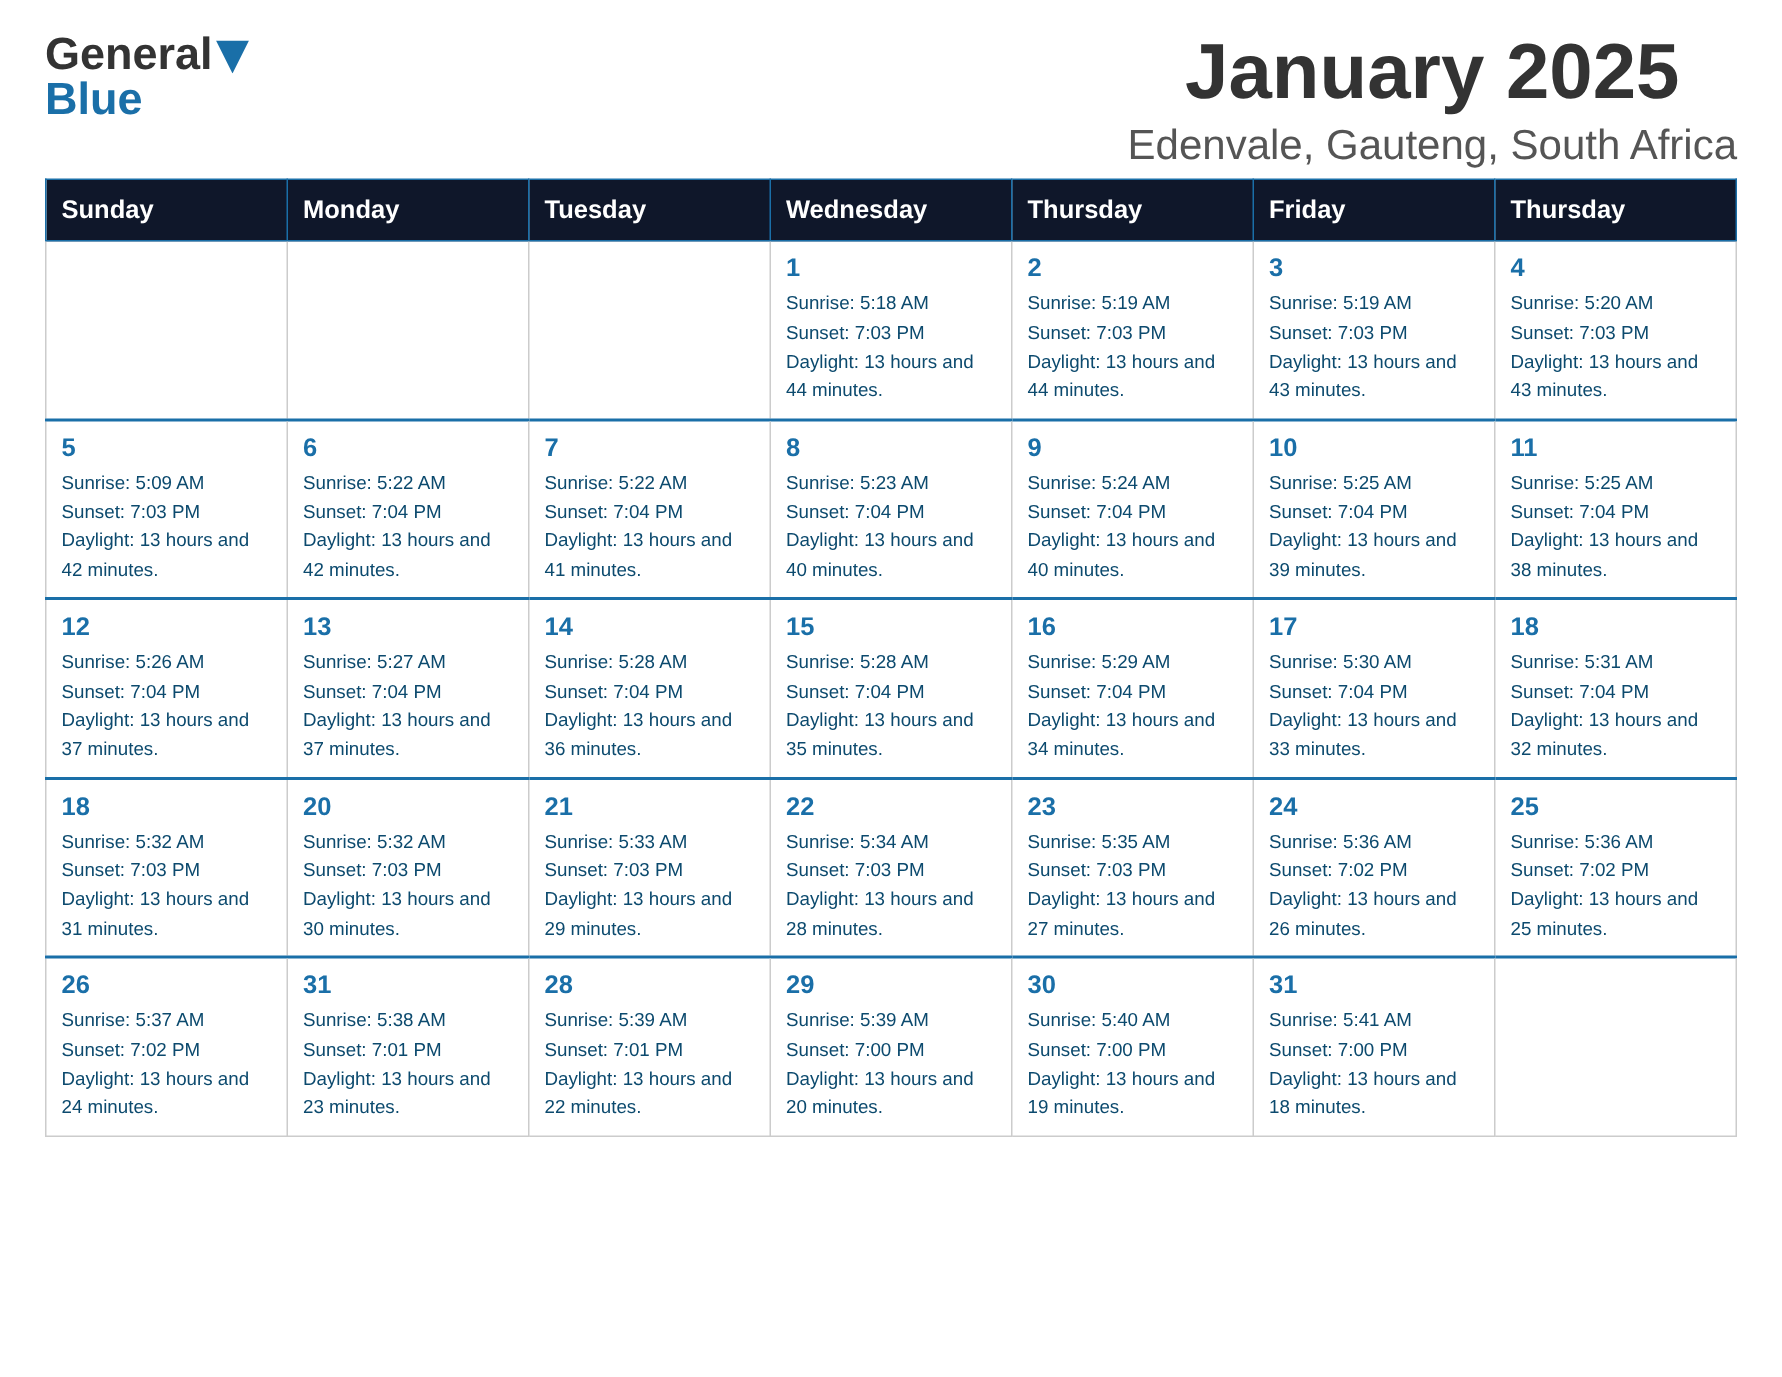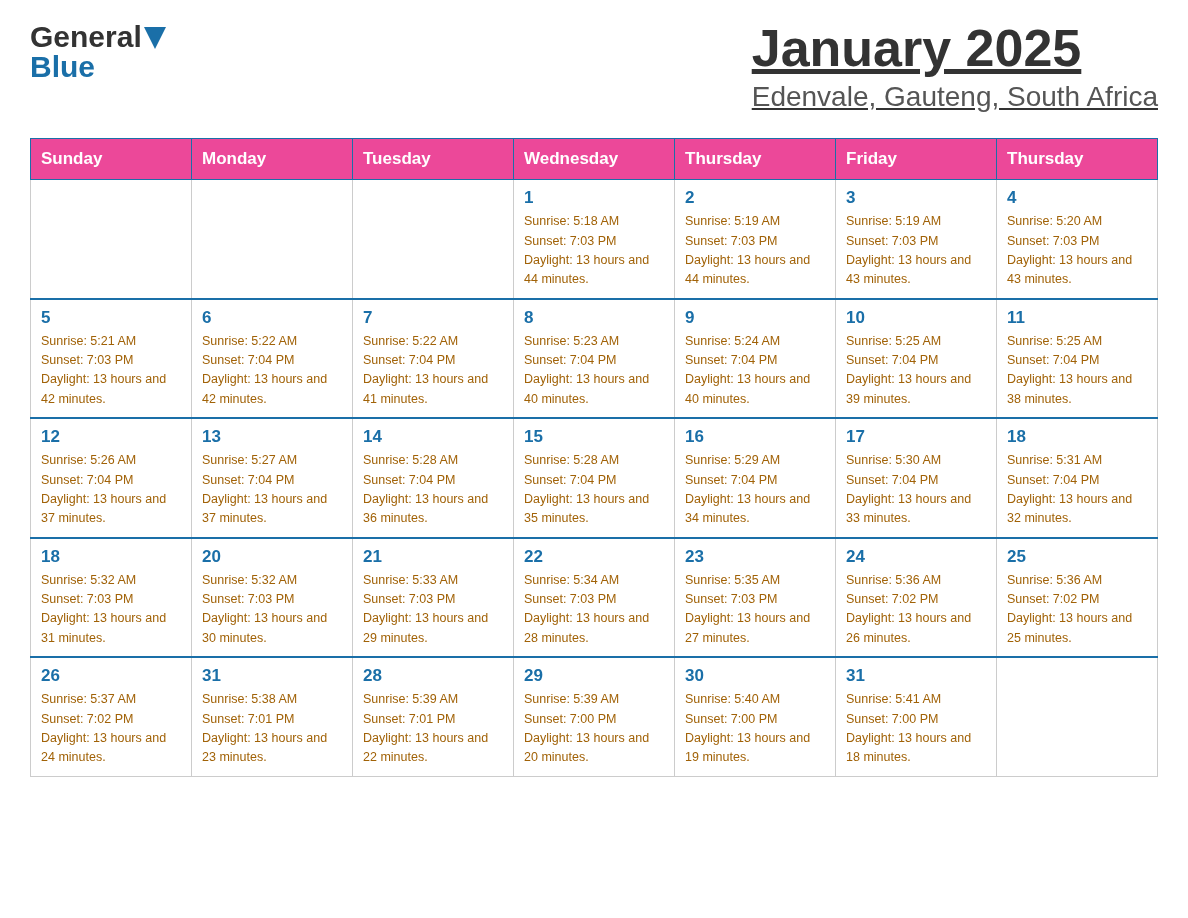--- a/index.html
+++ b/index.html
@@ -8,50 +8,49 @@
       background: #fff;
       color: #333;
       width: 1188px;
       min-height: 918px;
       padding: 20px 30px;
     }
     .header-area {
       display: flex;
       justify-content: space-between;
       align-items: flex-start;
-      margin-bottom: 25px;
+      margin-bottom: 6px;
       gap: 28px;
     }
     .logo {
       display: flex;
       flex-direction: column;
       align-items: flex-start;
     }
     .title-area {
-      text-align: left;
-      text-decoration: underline;
+      text-align: center;
     }
     .page-title {
       font-size: 52px;
       font-weight: bold;
       color: #333;
       line-height: 1.1;
     }
     .page-subtitle {
       font-size: 28px;
       color: #555;
       margin-top: 4px;
     }
     .calendar-table {
       width: 100%;
       border-collapse: collapse;
       border: 1px solid #ccc;
     }
     .calendar-table th {
-      background-color: #ec4899;
+      background-color: #0f172a;
       color: #fff;
       font-size: 17px;
       font-weight: bold;
       padding: 10px 10px;
       text-align: left;
       border: 1px solid #1a6fa8;
     }
     .calendar-table td {
       vertical-align: top;
       padding: 8px 10px;
@@ -62,21 +61,21 @@
     }
     .day-num {
       font-size: 17px;
       font-weight: bold;
       color: #1a6fa8;
       display: block;
       margin-bottom: 4px;
     }
     .day-info {
       font-size: 12.5px;
-      color: #a16207;
+      color: #0c4a6e;
       line-height: 1.55;
     }
     .empty-cell {
       background: #f9f9f9;
     }
     .week-row td {
       border-top: 2px solid #1a6fa8;
     }
     .logo-text-row {
       display: flex;
@@ -144,21 +143,21 @@
           <span class="day-num">4</span>
           <div class="day-info">Sunrise: 5:20 AM
 Sunset: 7:03 PM
 Daylight: 13 hours
 and 43 minutes.</div>
         </td>
       </tr>
       <tr class="week-row">
         <td>
           <span class="day-num">5</span>
-          <div class="day-info">Sunrise: 5:21 AM
+          <div class="day-info">Sunrise: 5:09 AM
 Sunset: 7:03 PM
 Daylight: 13 hours
 and 42 minutes.</div>
         </td>
         <td>
           <span class="day-num">6</span>
           <div class="day-info">Sunrise: 5:22 AM
 Sunset: 7:04 PM
 Daylight: 13 hours
 and 42 minutes.</div>

